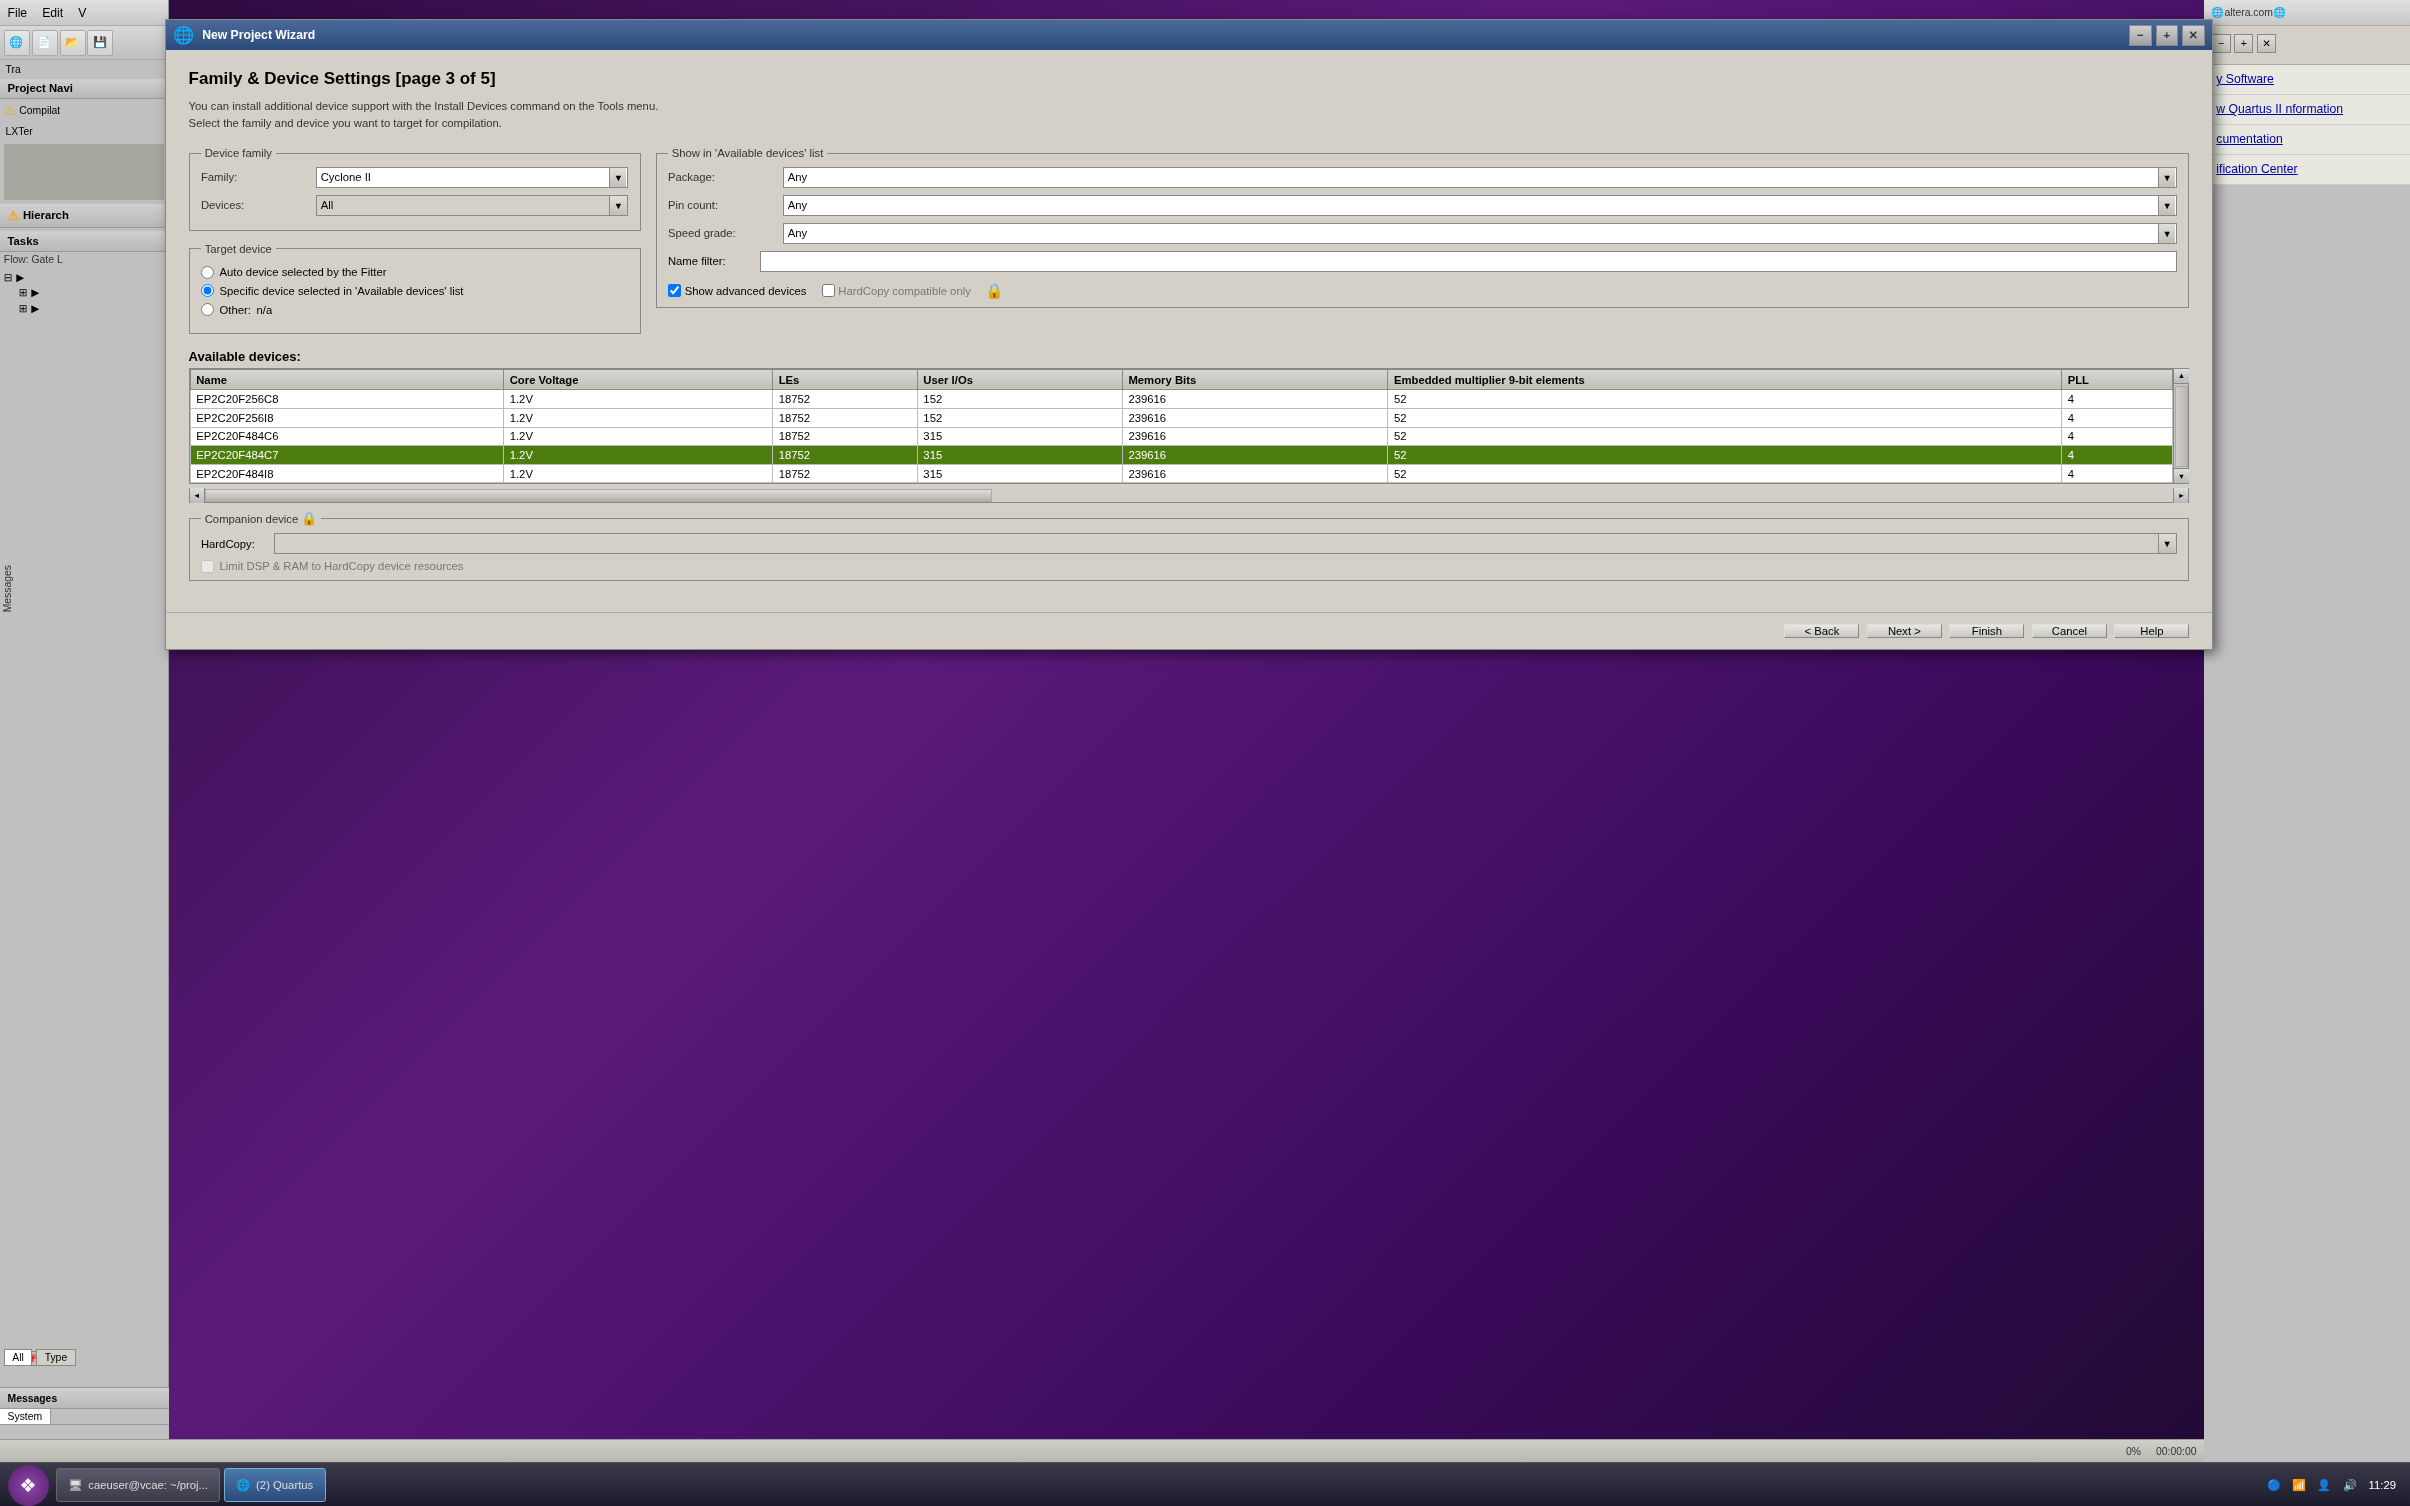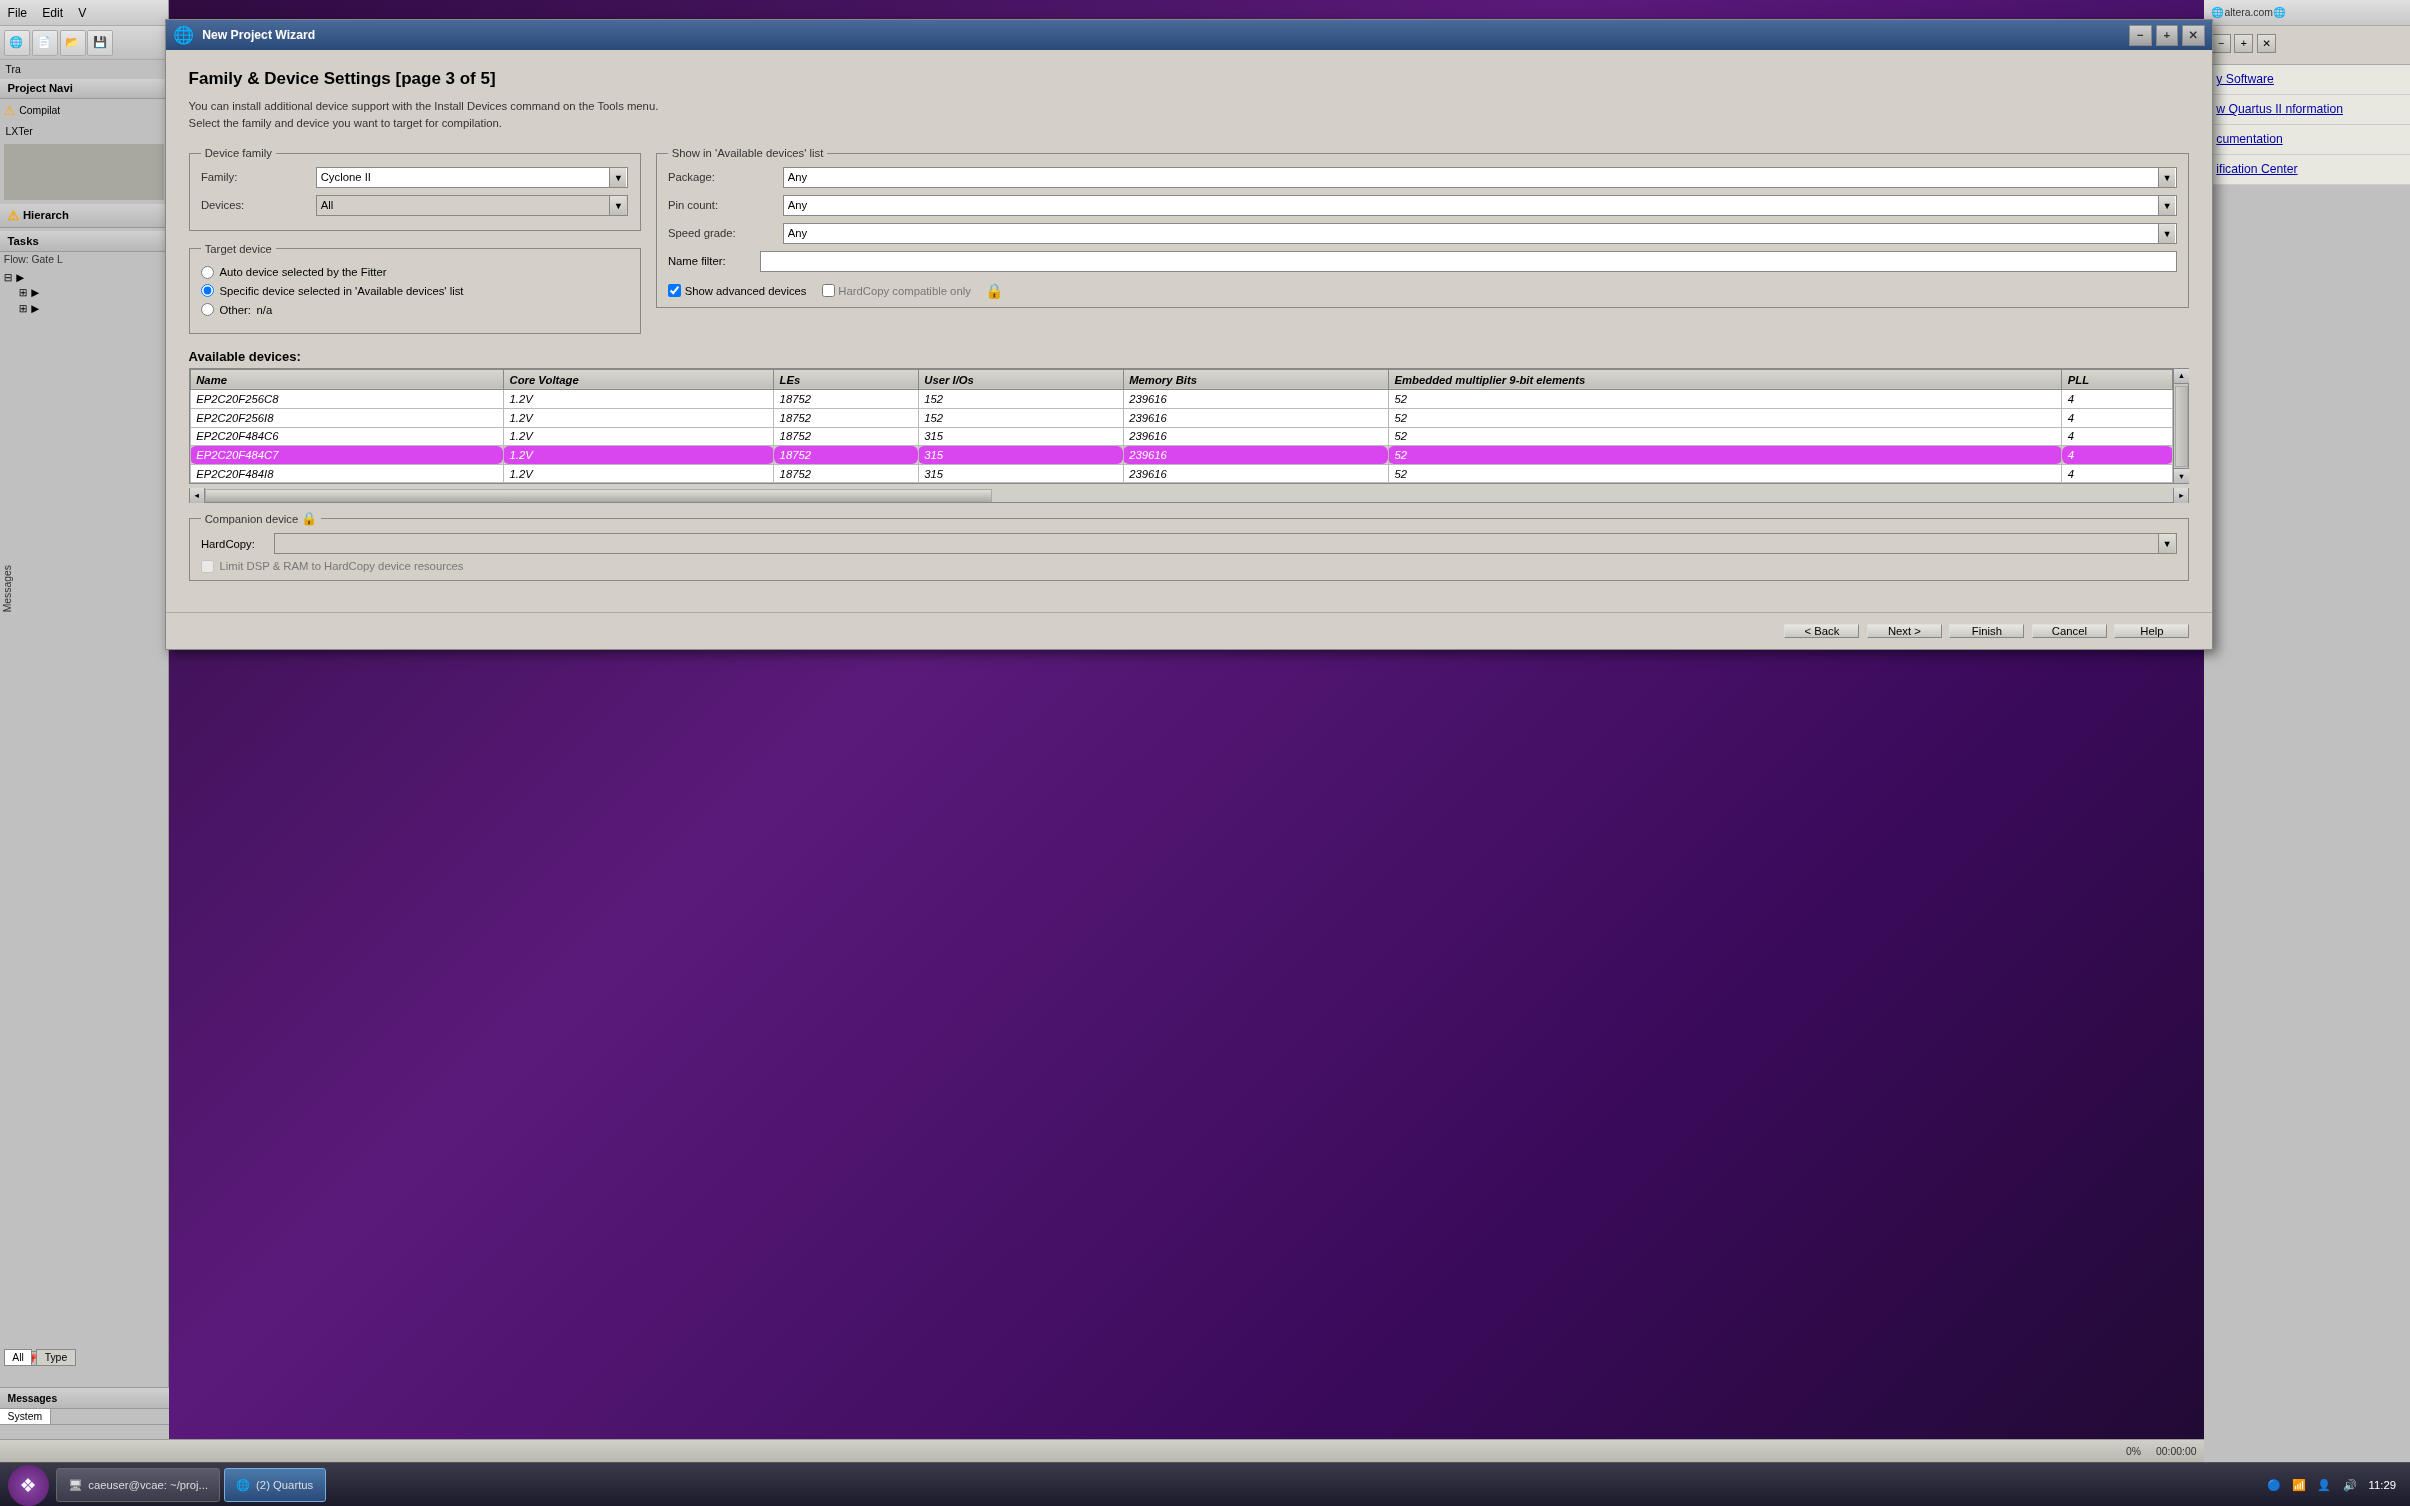--- a/index.html
+++ b/index.html
@@ -270,23 +270,22 @@
       text-align: left;
       font-weight: bold;
       font-size: 11.3px;
     }
     .devices-table td {
       border: 0.9px solid #bbb;
       padding: 2.8px 5.6px;
       background: white;
     }
     .devices-table tr.selected td {
-      background: #d946ef;
+      background: #4d7c0f;
       color: white;
-      border-radius: 6px;
     }
 
     
     .companion-fieldset {
       margin-top: 7.5px;
     }
     .companion-row {
       display: flex; align-items: center; gap: 7.5px; margin-bottom: 5.6px;
     }
     .companion-label { font-size: 11.3px; min-width: 66px; }
@@ -413,21 +412,20 @@
       border-left: 1.9px solid #4a6a9a;
       cursor: pointer;
       color: #0000aa;
       text-decoration: underline;
     }
 
     .table-container {
       display: flex;
       border: 0.9px solid #888;
       margin-bottom: 3.8px;
-      font-style: italic;
     }
     .table-inner {
       flex: 1;
       overflow: hidden;
     }
     .vscrollbar {
       width: 15px;
       background: #c8c8c0;
       border-left: 0.9px solid #888;
       display: flex; flex-direction: column;

